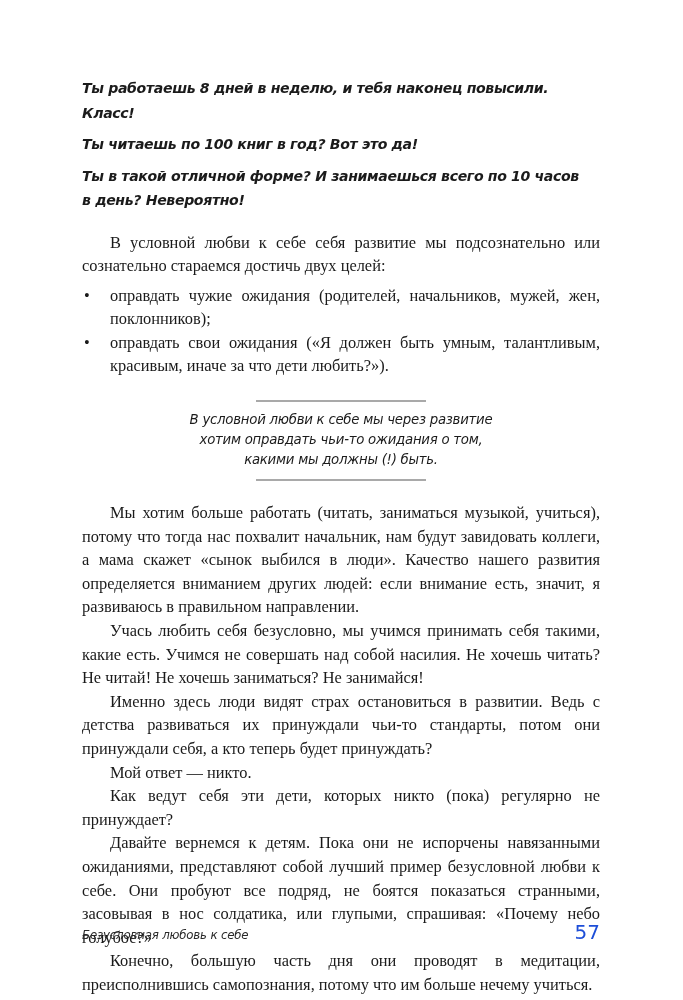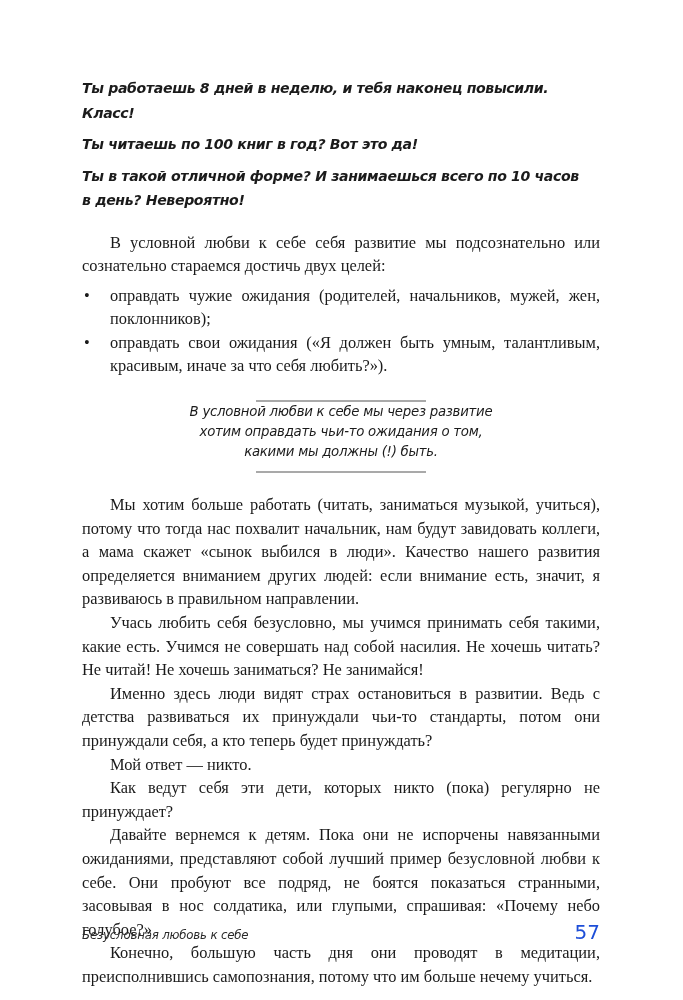--- a/index.html
+++ b/index.html
@@ -91,21 +91,21 @@
     background: #a9a9a9;
     margin: 0 auto;
   }
   .pq-text {
     font-family: "DejaVu Sans", "Liberation Sans", sans-serif;
     font-style: italic;
     font-size: 13.3px;
     line-height: 20px;
     letter-spacing: -0.25px;
     color: #1b1b1b;
-    margin: 0 auto 9px auto;
+    margin: 8px auto 9px auto;
     width: 330px;
   }
   .pq-text .ln { display: block; }
 
   .after-quote { margin-top: 20px; }
 
   
   .footer {
     position: absolute;
     left: 82px;
@@ -142,21 +142,21 @@
 
     <p class="body-p first">В условной любви к себе себя развитие мы подсознательно или сознательно стараемся достичь двух целей:</p>
 
     <ul class="bullets">
       <li>
         <span class="dot">•</span>
         <span>оправдать чужие ожидания (родителей, начальников, мужей, жен, поклонников);</span>
       </li>
       <li>
         <span class="dot">•</span>
-        <span>оправдать свои ожидания («Я должен быть умным, талантливым, красивым, иначе за что себя любить?»).</span>
+        <span>оправдать свои ожидания («Я должен быть умным, талантливым, красивым, иначе за что дети любить?»).</span>
       </li>
     </ul>
 
     <div class="pullquote">
       <div class="pq-rule"></div>
       <div class="pq-text">
         <span class="ln">В условной любви к себе мы через развитие</span>
         <span class="ln">хотим оправдать чьи-то ожидания о том,</span>
         <span class="ln">какими мы должны (!) быть.</span>
       </div>

